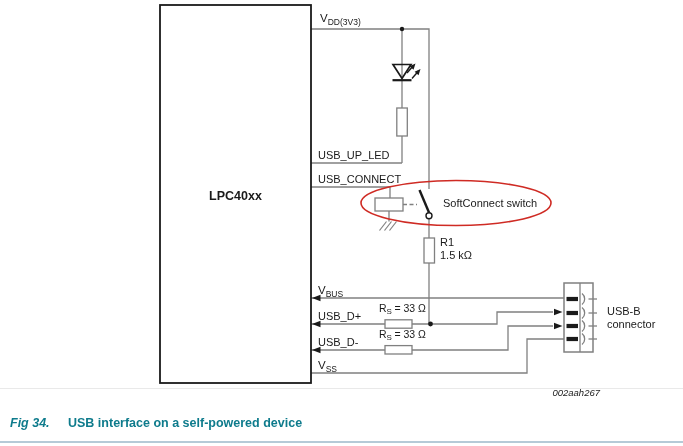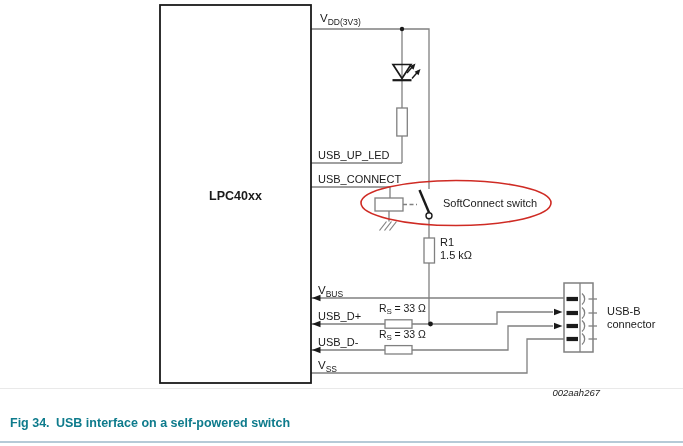--- a/index.html
+++ b/index.html
@@ -1,21 +1,21 @@
 <!DOCTYPE html>
 <html><head>
 <meta charset="utf-8">
 <style>
   html,body{margin:0;padding:0;background:#ffffff;}
   body{width:683px;height:446px;position:relative;overflow:hidden;
        font-family:"Liberation Sans",sans-serif;}
   .stage{position:absolute;left:0;top:0;}
   .caption{position:absolute;left:10px;top:415px;width:660px;
            color:#0e7b8c;font-weight:bold;font-size:12.5px;line-height:16px;}
-  .caption .fig-num{display:inline-block;min-width:46px;}
+  .caption .fig-num{display:inline-block;min-width:46px;margin-right:12px;font-style:italic;}
   .rule-light{position:absolute;left:0;width:683px;height:1px;background:#e9e9e9;top:388px;}
   .rule-blue{position:absolute;left:0;width:683px;height:2px;background:#b5cad7;top:441px;}
   svg text{fill:#1a1a1a;}
 </style>
 </head>
 <body>
 
 <div class="rule-light"></div>
 <div class="rule-blue"></div>
 
@@ -129,14 +129,14 @@
 
   <text x="318" y="369" font-size="11.5"><tspan>V</tspan><tspan font-size="8.5" dy="2.5">SS</tspan></text>
 
   <text x="607" y="315" font-size="11">USB-B</text>
   <text x="607" y="328" font-size="11">connector</text>
 
   <text x="600" y="396" font-size="9.5" font-style="italic" text-anchor="end" fill="#3a3a3a">002aah267</text>
 </svg>
 
 <div class="caption">
-  <span class="fig-num">Fig 34.</span><span>USB interface on a self-powered switch</span>
+  <span class="fig-num">Fig 34.</span><span>USB interface on a self-powered device</span>
 </div>
 
 </body></html>

